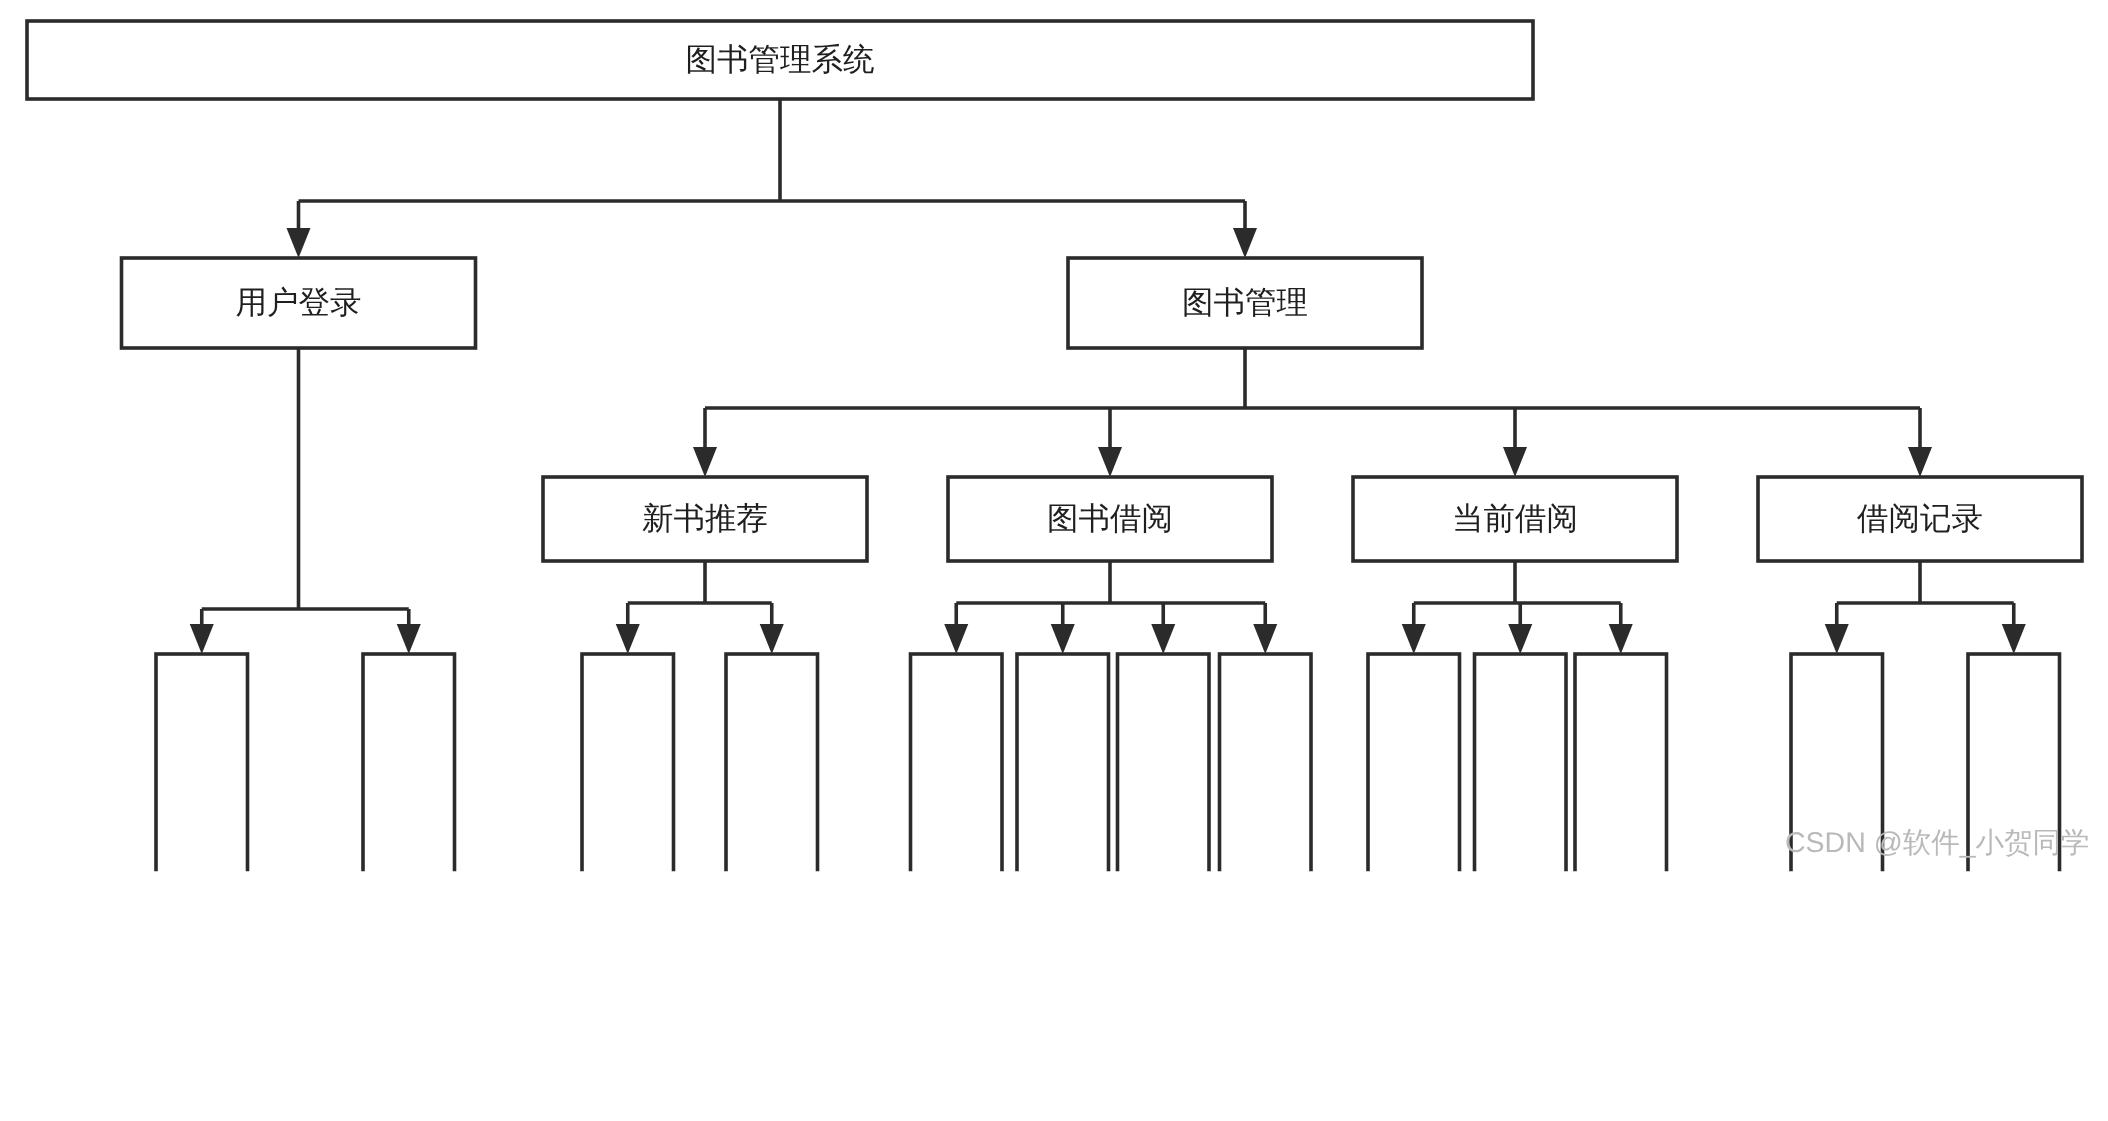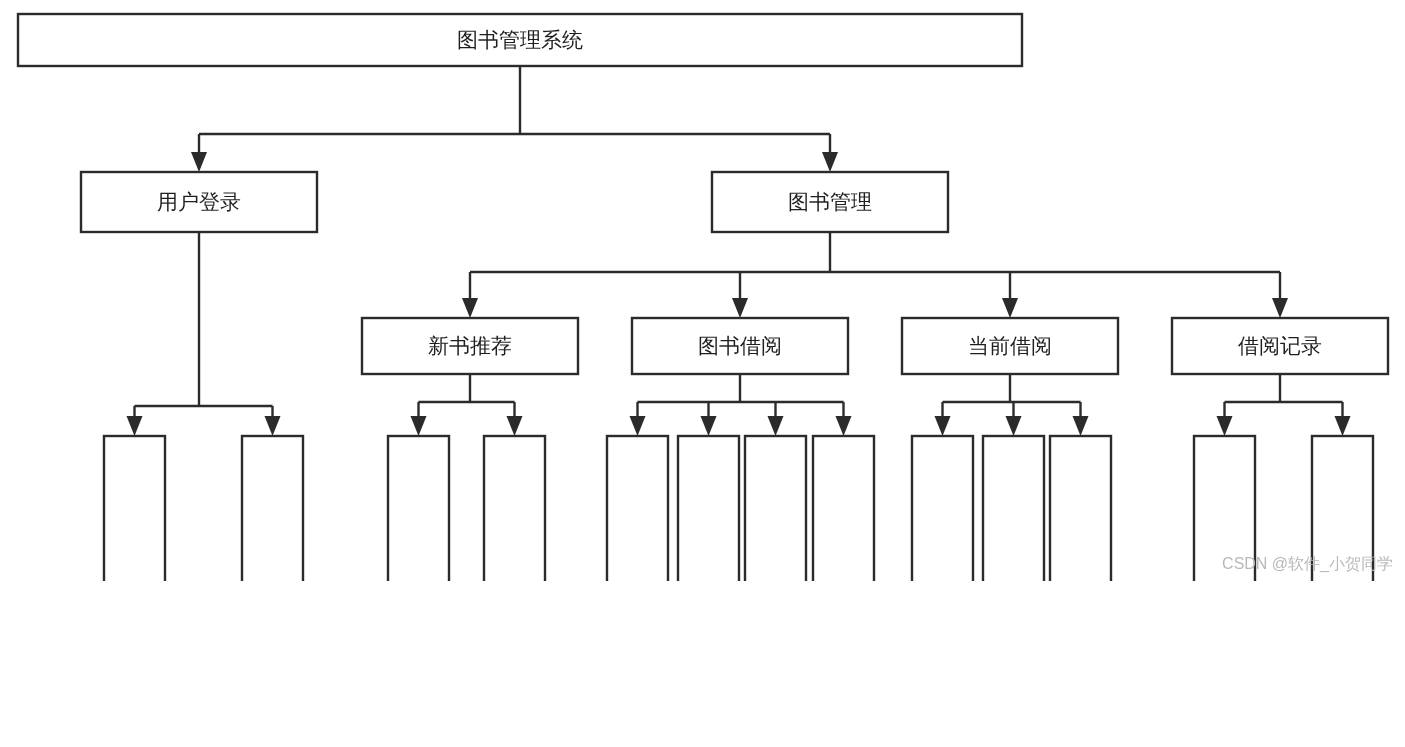--- a/index.html
+++ b/index.html
@@ -60,21 +60,21 @@
     align-items: flex-start;
     justify-content: center;
     white-space: nowrap;
     pointer-events: none;
   }
   .watermark {
     position: absolute;
     right: 12px;
     bottom: 6px;
     font-family: "Liberation Sans", "DejaVu Sans", sans-serif;
-    font-size: 16px;
+    font-size: 19px;
     color: #b9b9b9;
     white-space: nowrap;
     user-select: none;
   }
 </style>
 </head>
 <body>
 
 <div id="stage">
   <svg id="tree" viewBox="0 0 1405 747" xmlns="http://www.w3.org/2000/svg">

